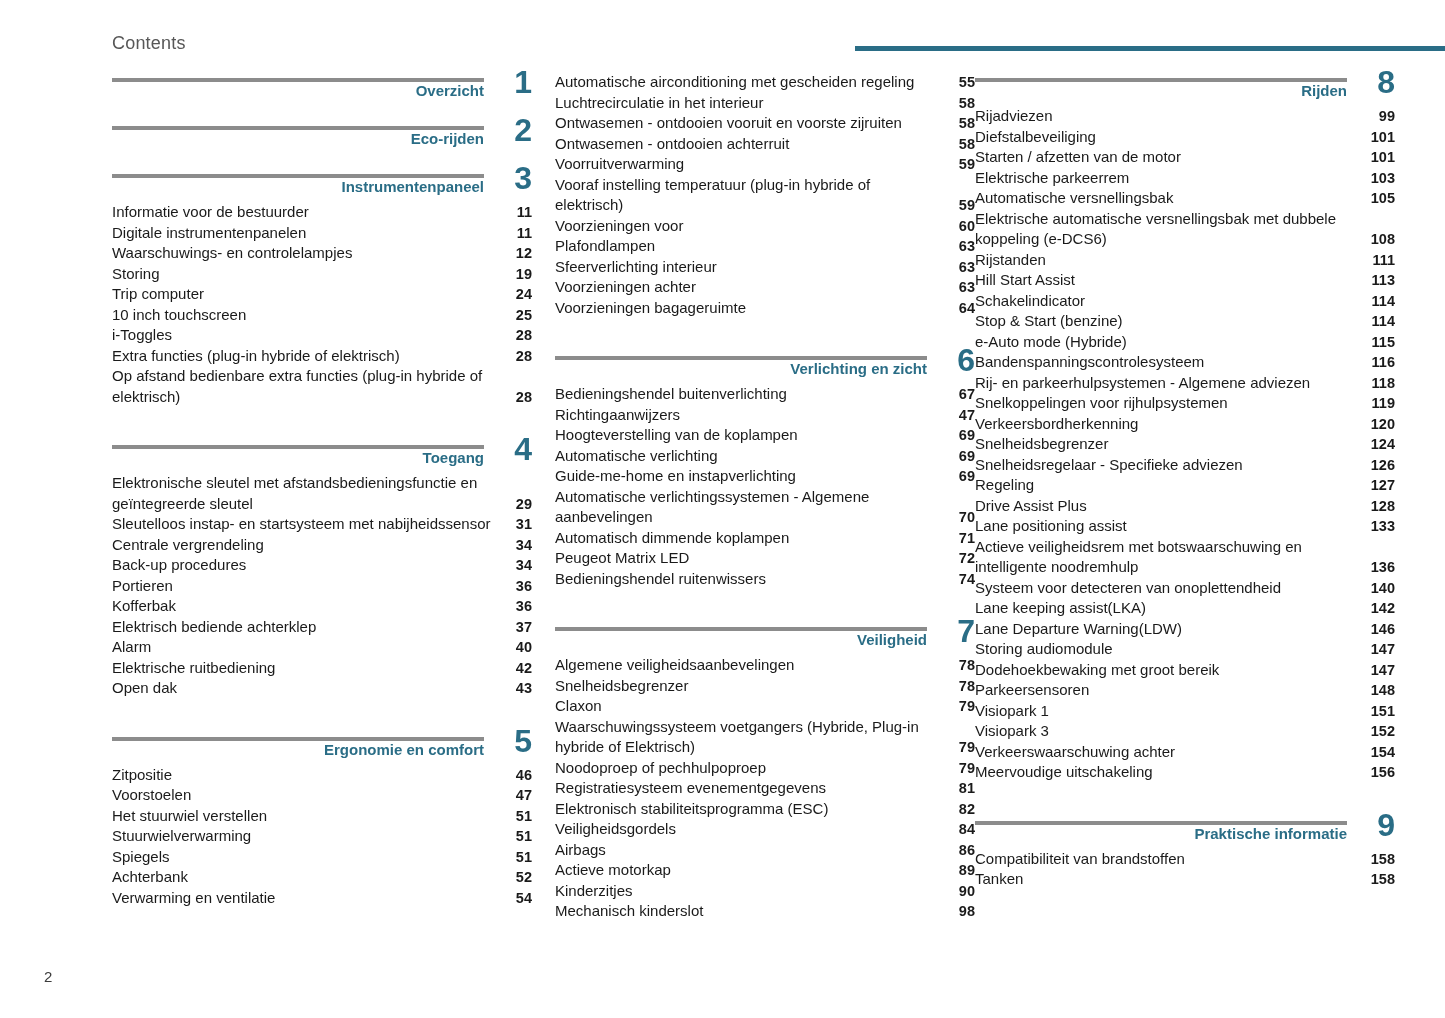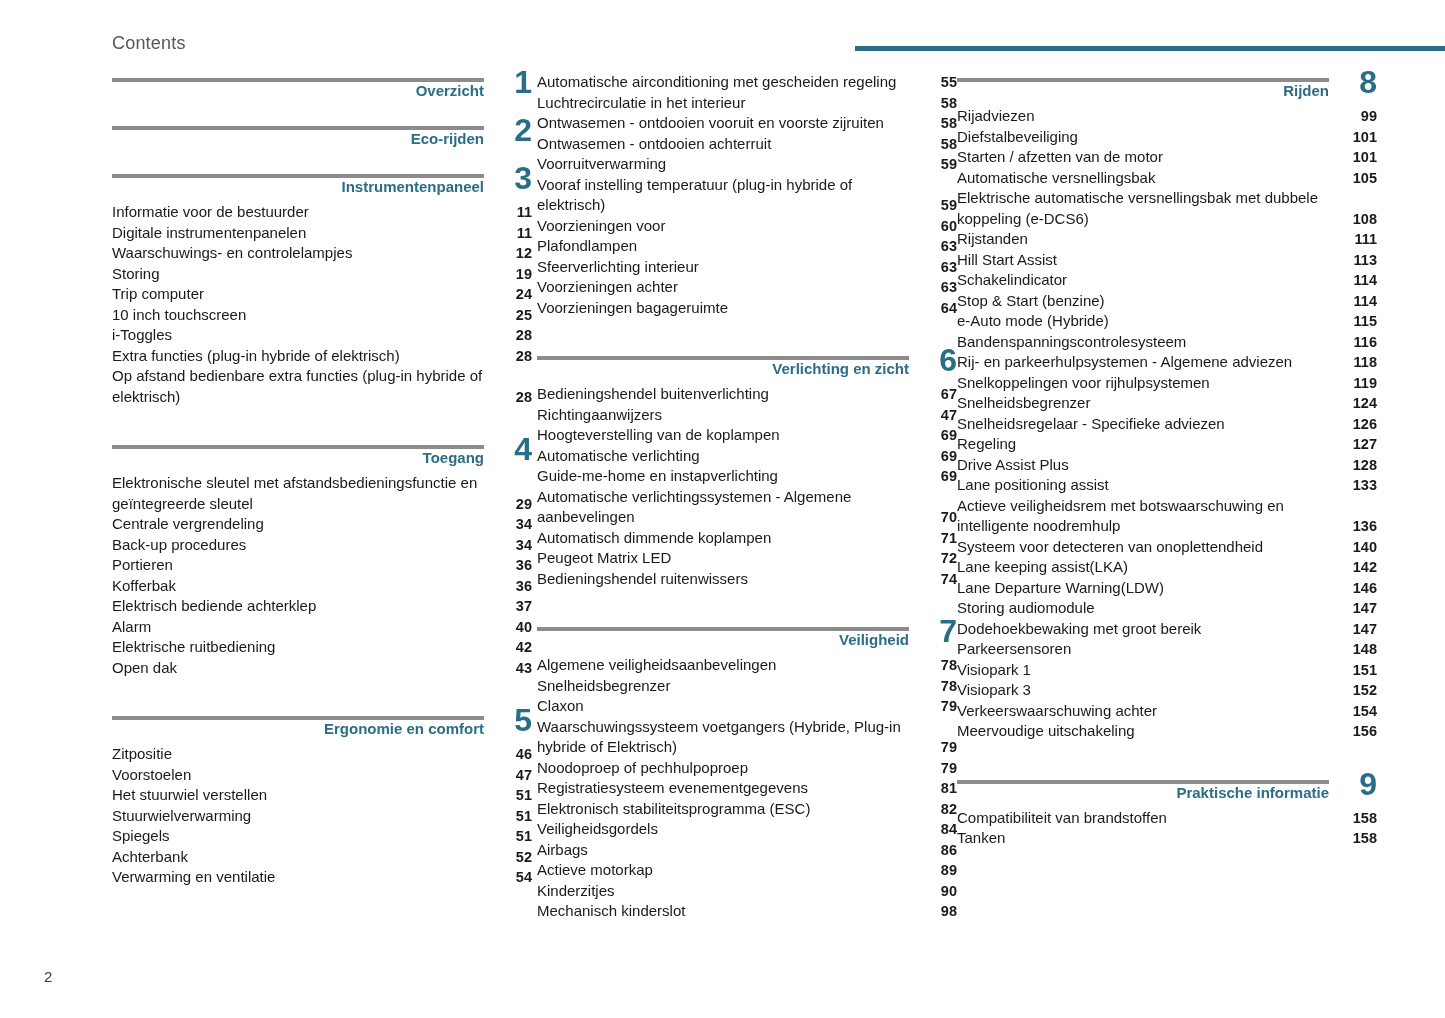--- a/index.html
+++ b/index.html
@@ -47,21 +47,21 @@
     left: 0;
     top: 70px;
     width: 1445px;
     display: flex;
     flex-direction: row;
   }
   .col {
     width: 420px;
   }
   .col-1 { margin-left: 112px; }
-  .col-2 { margin-left: 5px; }
+  .col-2 { margin-left: 23px; }
   .col-3 { }
 
   
   .sec {
     position: relative;
     margin-bottom: 2px;
   }
   .sec-head {
     position: relative;
     height: 34px;
@@ -199,20 +199,24 @@
           <div class="sec-line"></div>
           <div class="sec-title">Toegang</div>
           <div class="sec-num">4</div>
         </div>
         <div class="entries">
           <div class="entry">
               <span class="t">Elektronische sleutel met afstandsbedieningsfunctie en geïntegreerde sleutel</span>
               <span class="p">29</span>
             </div>
           <div class="entry">
+              <span class="t">Sleutelloos instap- en startsysteem met nabijheidssensor</span>
+              <span class="p">31</span>
+            </div>
+          <div class="entry">
               <span class="t">Centrale vergrendeling</span>
               <span class="p">34</span>
             </div>
           <div class="entry">
               <span class="t">Back-up procedures</span>
               <span class="p">34</span>
             </div>
           <div class="entry">
               <span class="t">Portieren</span>
               <span class="p">36</span>
@@ -455,20 +459,24 @@
             </div>
           <div class="entry">
               <span class="t">Diefstalbeveiliging</span>
               <span class="p">101</span>
             </div>
           <div class="entry">
               <span class="t">Starten / afzetten van de motor</span>
               <span class="p">101</span>
             </div>
           <div class="entry">
+              <span class="t">Elektrische parkeerrem</span>
+              <span class="p">103</span>
+            </div>
+          <div class="entry">
               <span class="t">Automatische versnellingsbak</span>
               <span class="p">105</span>
             </div>
           <div class="entry">
               <span class="t">Elektrische automatische versnellingsbak met dubbele koppeling (e-DCS6)</span>
               <span class="p">108</span>
             </div>
           <div class="entry">
               <span class="t">Rijstanden</span>
               <span class="p">111</span>
@@ -495,20 +503,24 @@
             </div>
           <div class="entry">
               <span class="t">Rij- en parkeerhulpsystemen - Algemene adviezen</span>
               <span class="p">118</span>
             </div>
           <div class="entry">
               <span class="t">Snelkoppelingen voor rijhulpsystemen</span>
               <span class="p">119</span>
             </div>
           <div class="entry">
+              <span class="t">Verkeersbordherkenning</span>
+              <span class="p">120</span>
+            </div>
+          <div class="entry">
               <span class="t">Snelheidsbegrenzer</span>
               <span class="p">124</span>
             </div>
           <div class="entry">
               <span class="t">Snelheidsregelaar - Specifieke adviezen</span>
               <span class="p">126</span>
             </div>
           <div class="entry">
               <span class="t">Regeling</span>
               <span class="p">127</span>

